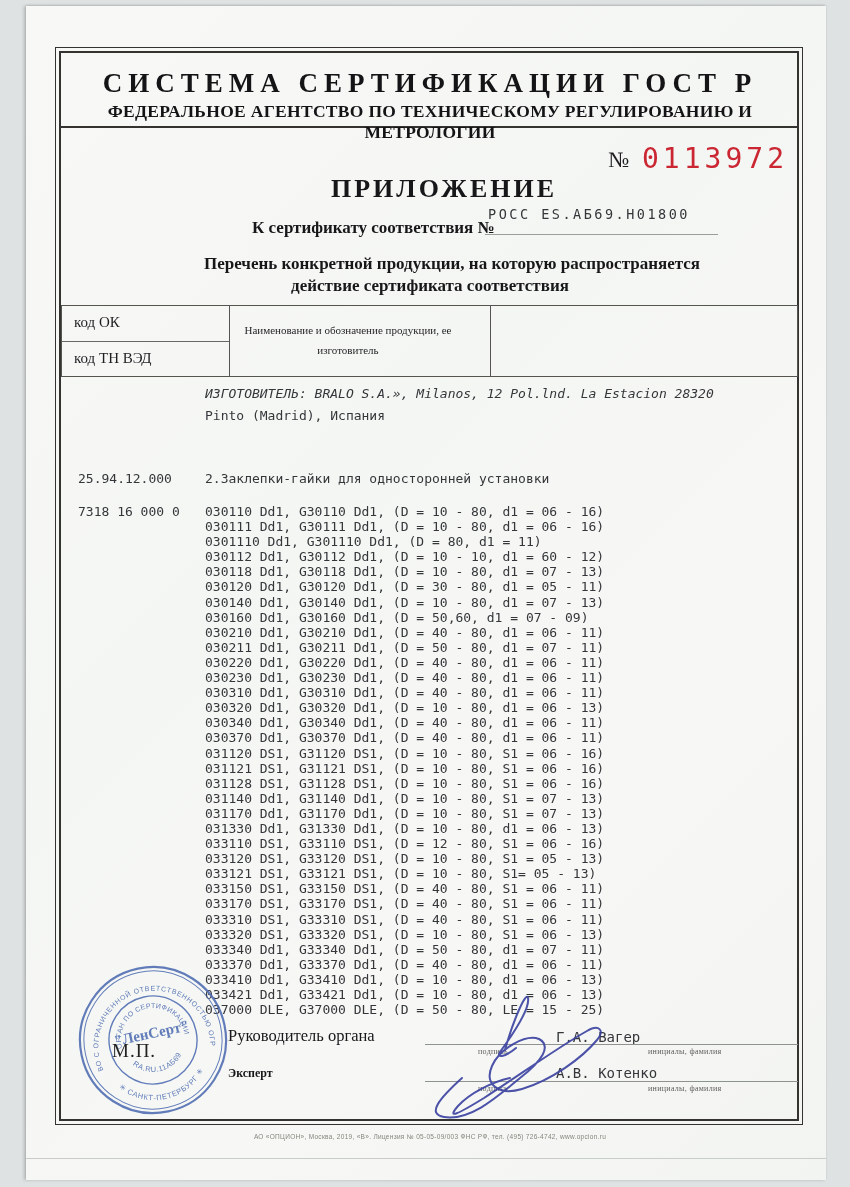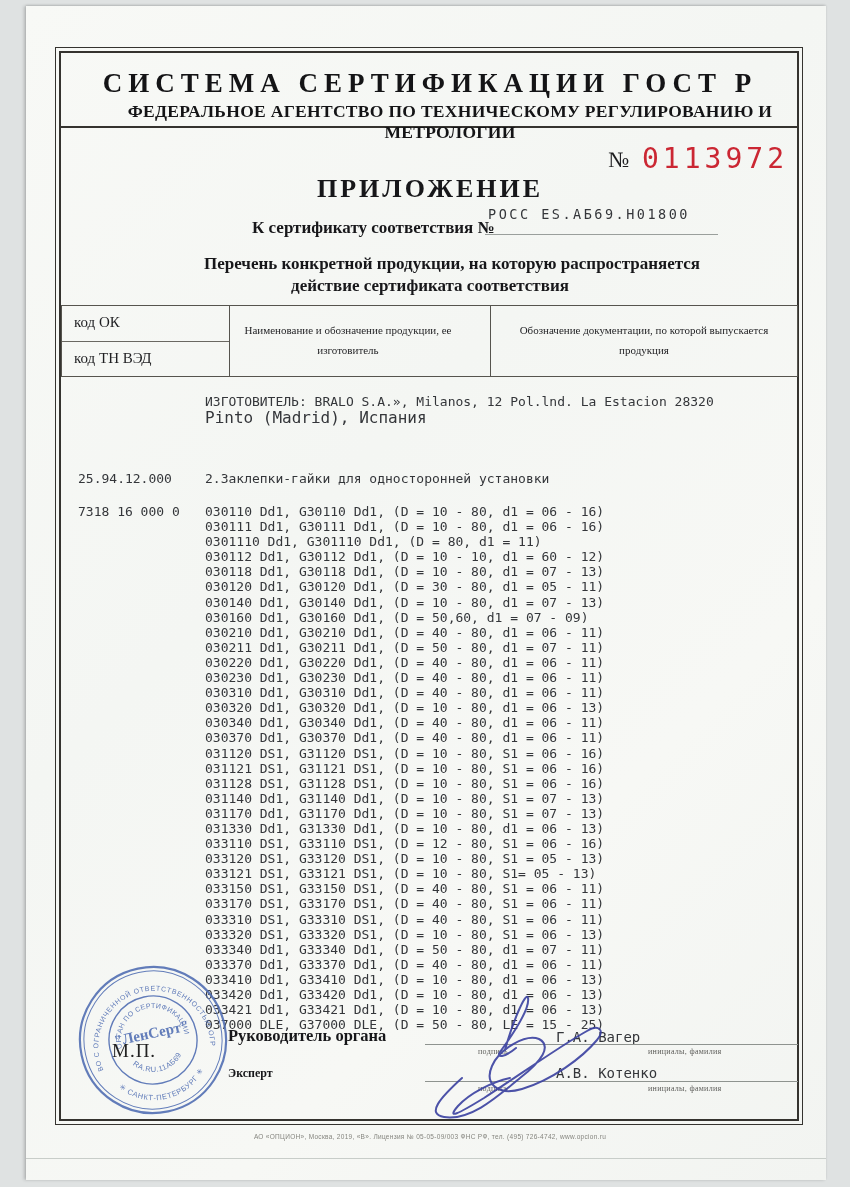--- a/index.html
+++ b/index.html
@@ -27,31 +27,31 @@
     width:100%;height:100%;border:2px solid #35332f;box-sizing:border-box;
   }
   .hdr-sep{position:absolute;left:61px;top:126px;width:736px;height:2px;background:#35332f;}
 
   .sys-title{
     position:absolute;left:62px;top:68px;width:736px;text-align:center;
     font-size:27px;font-weight:700;letter-spacing:6px;color:#141416;
   }
   .agency-title{
     position:absolute;left:62px;top:101px;width:736px;text-align:center;
-    font-size:17.5px;font-weight:700;letter-spacing:.3px;color:#141416;margin-left:20px;
+    font-size:17.5px;font-weight:700;letter-spacing:.3px;color:#141416;
   }
   .blank-no{position:absolute;top:147px;left:608px;font-size:22px;color:#1c1c1e;}
   .blank-no-digits{
     position:absolute;top:142px;left:642px;
     font-family:"DejaVu Sans Mono", monospace;
     font-size:28px;letter-spacing:4px;color:#cb2733;
   }
   .appendix-title{
     position:absolute;left:62px;top:174px;width:736px;text-align:center;
-    font-size:26px;font-weight:700;letter-spacing:3px;color:#17171a;
+    font-size:26px;font-weight:700;letter-spacing:3px;color:#17171a;padding-left:14px;
   }
   .cert-label{
     position:absolute;left:252px;top:218px;
     font-size:17px;font-weight:700;color:#17171a;
   }
   .cert-number{
     position:absolute;left:488px;top:206px;
     font-family:"DejaVu Sans Mono", monospace;
     font-size:13.5px;letter-spacing:2.5px;color:#3a3c40;
   }
@@ -66,30 +66,30 @@
   .tbl-c1-top{position:absolute;left:12px;top:8px;font-size:15px;color:#1f1f22;}
   .tbl-c1-bottom{position:absolute;left:12px;top:44px;font-size:15px;color:#1f1f22;}
   .tbl-c2{position:absolute;left:144px;top:0;width:285px;height:100%;border-right:1px solid #56544e;box-sizing:border-box;}
   .tbl-c3{position:absolute;left:429px;top:0;right:0;height:100%;}
   .tbl-c2 .cell-text,.tbl-c3 .cell-text{
     position:absolute;left:4%;top:14px;width:92%;text-align:center;
     font-size:11px;line-height:20px;color:#1f1f22;
   }
 
   .tw{font-family:"DejaVu Sans Mono", monospace;color:#34363a;}
-  .mfr1{position:absolute;left:205px;top:394px;font-size:13px;}
-  .mfr2{position:absolute;left:205px;top:408px;font-size:16px;}
+  .mfr1{position:absolute;left:205px;top:386px;font-size:13px;font-style:italic;}
+  .mfr2{position:absolute;left:205px;top:408px;font-size:13px;}
   .code-ok{position:absolute;left:78px;top:471px;font-size:13px;}
   .group-title{position:absolute;left:205px;top:471px;font-size:13px;}
   .code-tnved{position:absolute;left:78px;top:504px;font-size:13px;}
   .product-list{position:absolute;left:205px;top:504px;}
   .product-list .line{font-size:13px;line-height:15.1px;white-space:pre;}
 
   
-  .sig-label-head{position:absolute;left:228px;top:1026px;font-size:16.5px;font-weight:700;color:#17171a;}
+  .sig-label-head{position:absolute;left:228px;top:1026px;font-size:16.5px;font-weight:400;color:#17171a;}
   .sig-label-expert{position:absolute;left:228px;top:1066px;font-size:12px;font-weight:700;color:#17171a;}
   .sig-line1{position:absolute;left:425px;top:1044px;width:188px;border-bottom:1px solid #8e938f;}
   .sig-line2{position:absolute;left:425px;top:1081px;width:188px;border-bottom:1px solid #8e938f;}
   .cap{position:absolute;font-size:8px;color:#5d5d5a;letter-spacing:.3px;}
   .cap-sign1{left:478px;top:1047px;}
   .cap-sign2{left:478px;top:1084px;}
   .name1{position:absolute;left:556px;top:1029px;font-size:14px;}
   .name2{position:absolute;left:556px;top:1065px;font-size:14px;}
   .name-line1{position:absolute;left:552px;top:1044px;width:246px;border-bottom:1px solid #8e938f;}
   .name-line2{position:absolute;left:552px;top:1081px;width:246px;border-bottom:1px solid #8e938f;}
@@ -132,23 +132,20 @@
   <div class="subtitle2">действие сертификата соответствия</div>
 
   <div class="tbl">
     <div class="tbl-c1">
       <div class="tbl-c1-top">код ОК</div>
       <div class="tbl-c1-divider"></div>
       <div class="tbl-c1-bottom">код ТН ВЭД</div>
     </div>
     <div class="tbl-c2">
       <div class="cell-text">Наименование и обозначение продукции, ее изготовитель</div>
-    </div>
-    <div class="tbl-c3">
-      <div class="cell-text">Обозначение документации, по которой выпускается продукция</div>
     </div>
   </div>
 
   <div class="mfr1 tw">ИЗГОТОВИТЕЛЬ: BRALO S.A.», Milanos, 12 Pol.lnd. La Estacion 28320</div>
   <div class="mfr2 tw">Pinto (Madrid), Испания</div>
 
   <div class="code-ok tw">25.94.12.000</div>
   <div class="group-title tw">2.Заклепки-гайки для односторонней установки</div>
   <div class="code-tnved tw">7318 16 000 0</div>
 
@@ -178,21 +175,20 @@
       <div class="line">033110 DS1, G33110 DS1, (D = 12 - 80, S1 = 06 - 16)</div>
       <div class="line">033120 DS1, G33120 DS1, (D = 10 - 80, S1 = 05 - 13)</div>
       <div class="line">033121 DS1, G33121 DS1, (D = 10 - 80, S1= 05 - 13)</div>
       <div class="line">033150 DS1, G33150 DS1, (D = 40 - 80, S1 = 06 - 11)</div>
       <div class="line">033170 DS1, G33170 DS1, (D = 40 - 80, S1 = 06 - 11)</div>
       <div class="line">033310 DS1, G33310 DS1, (D = 40 - 80, S1 = 06 - 11)</div>
       <div class="line">033320 DS1, G33320 DS1, (D = 10 - 80, S1 = 06 - 13)</div>
       <div class="line">033340 Dd1, G33340 Dd1, (D = 50 - 80, d1 = 07 - 11)</div>
       <div class="line">033370 Dd1, G33370 Dd1, (D = 40 - 80, d1 = 06 - 11)</div>
       <div class="line">033410 Dd1, G33410 Dd1, (D = 10 - 80, d1 = 06 - 13)</div>
-      <div class="line">033420 Dd1, G33420 Dd1, (D = 10 - 80, d1 = 06 - 13)</div>
       <div class="line">033421 Dd1, G33421 Dd1, (D = 10 - 80, d1 = 06 - 13)</div>
       <div class="line">037000 DLE, G37000 DLE, (D = 50 - 80, LE = 15 - 25)</div>
     </div>
 
   <div class="sig-label-head">Руководитель органа</div>
   <div class="sig-line1"></div>
   <div class="cap cap-sign1">подпись</div>
   <div class="name1 tw">Г.А. Вагер</div>
   <div class="name-line1"></div>
   <div class="cap cap-name1">инициалы, фамилия</div>

